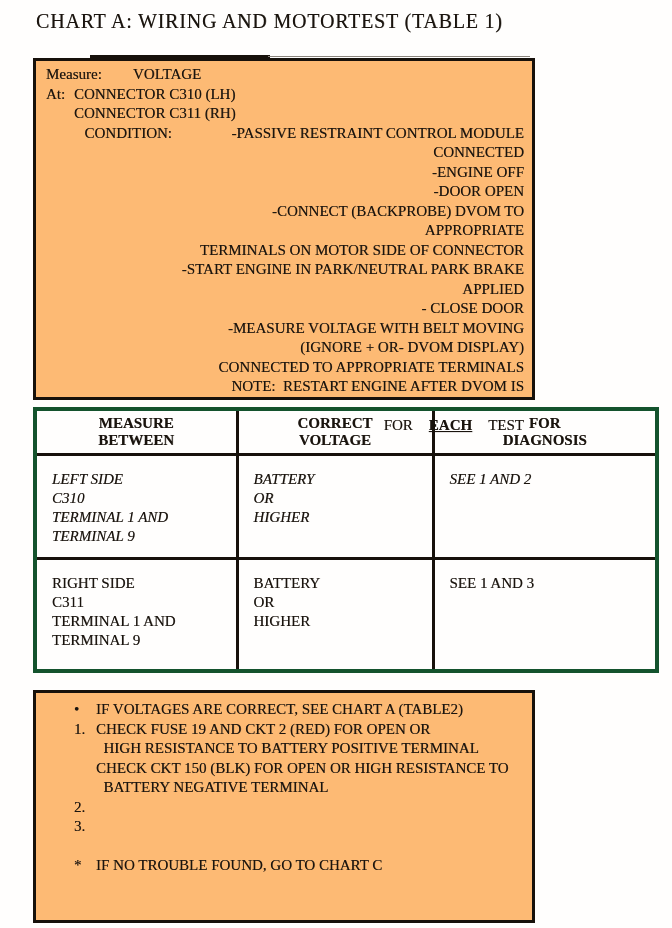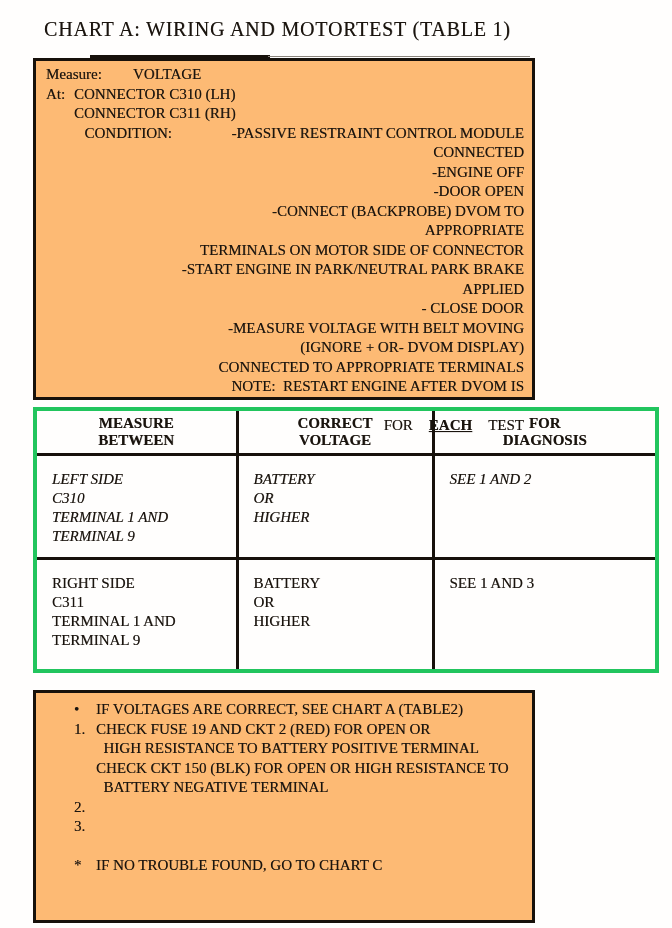--- a/index.html
+++ b/index.html
@@ -3,40 +3,40 @@
 <meta charset="utf-8">
 <style>
   html,body{margin:0;padding:0;background:#ffffff;}
   .page{
     position:relative;width:672px;height:928px;background:#fffefd;
     font-family:"Liberation Serif","DejaVu Serif",serif;
     color:#1a140e;overflow:hidden;
     text-shadow:0.3px 0.2px 0 rgba(26,20,14,0.55);
   }
   .title{
-    position:absolute;left:36px;top:10px;margin:8px;
+    position:absolute;left:36px;top:10px;margin:0;
     font-size:20px;font-weight:normal;letter-spacing:0.8px;white-space:nowrap;
   }
   .artifact-a{position:absolute;left:90px;top:55px;width:180px;height:3px;background:#17110b;}
   .artifact-b{position:absolute;left:268px;top:56px;width:262px;height:1px;background:#8a847d;}
 
   .box{position:absolute;left:33px;width:502px;box-sizing:border-box;border:3px solid #17110b;background:#fdba74;}
   .box1{top:58px;height:342px;padding:4px 8px 0 10px;font-size:15px;line-height:19.5px;}
   .m-lbl{display:inline-block;width:87px;}
   .at-row{display:flex;}
   .at-lbl{width:28px;flex:none;}
   .cond-row{display:flex;text-align:right;}
   .cond-lbl{width:126px;flex:none;}
   .cond-lines div{white-space:pre-wrap;}
   .each{font-weight:bold;text-decoration:underline;margin:0 16px;}
 
   table.wtable{
     position:absolute;left:33px;top:407px;width:622px;
     border-collapse:collapse;table-layout:fixed;
-    border:4px solid #22c55e;font-size:15px;
+    border:4px solid #14532d;font-size:15px;
   }
   table.wtable th,table.wtable td{border:3px solid #17110b;white-space:pre-line;box-sizing:border-box;}
   table.wtable th{font-weight:bold;text-align:center;vertical-align:middle;line-height:17px;padding:4px 2px;}
   thead tr{height:44px;}
   tbody tr.r1{height:104px;font-style:italic;}
   tbody tr.r2{height:112px;}
   table.wtable td{vertical-align:top;line-height:19px;padding:14px 4px 0 15px;}
   td.c2{padding-left:21px;}
   td.c3{padding-left:16px;margin-left:14px;}
 

